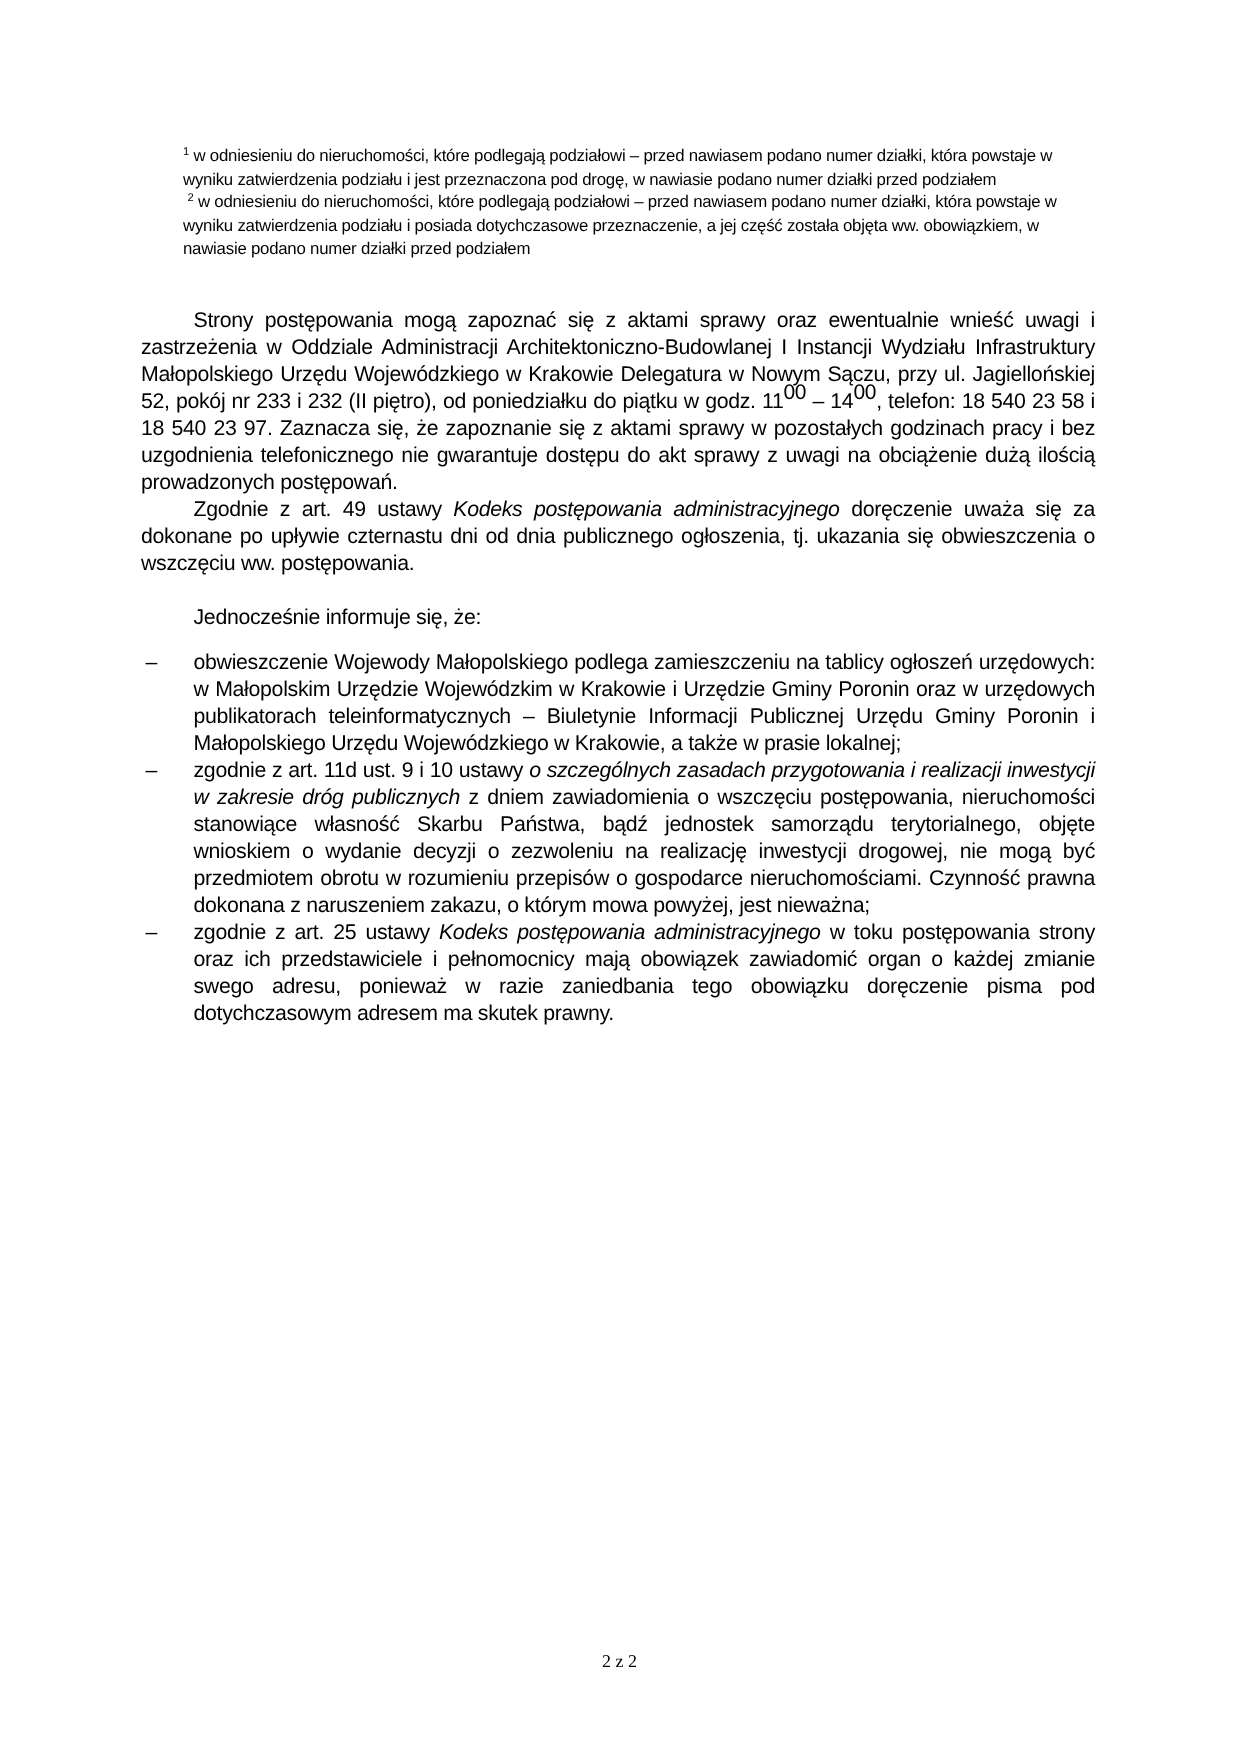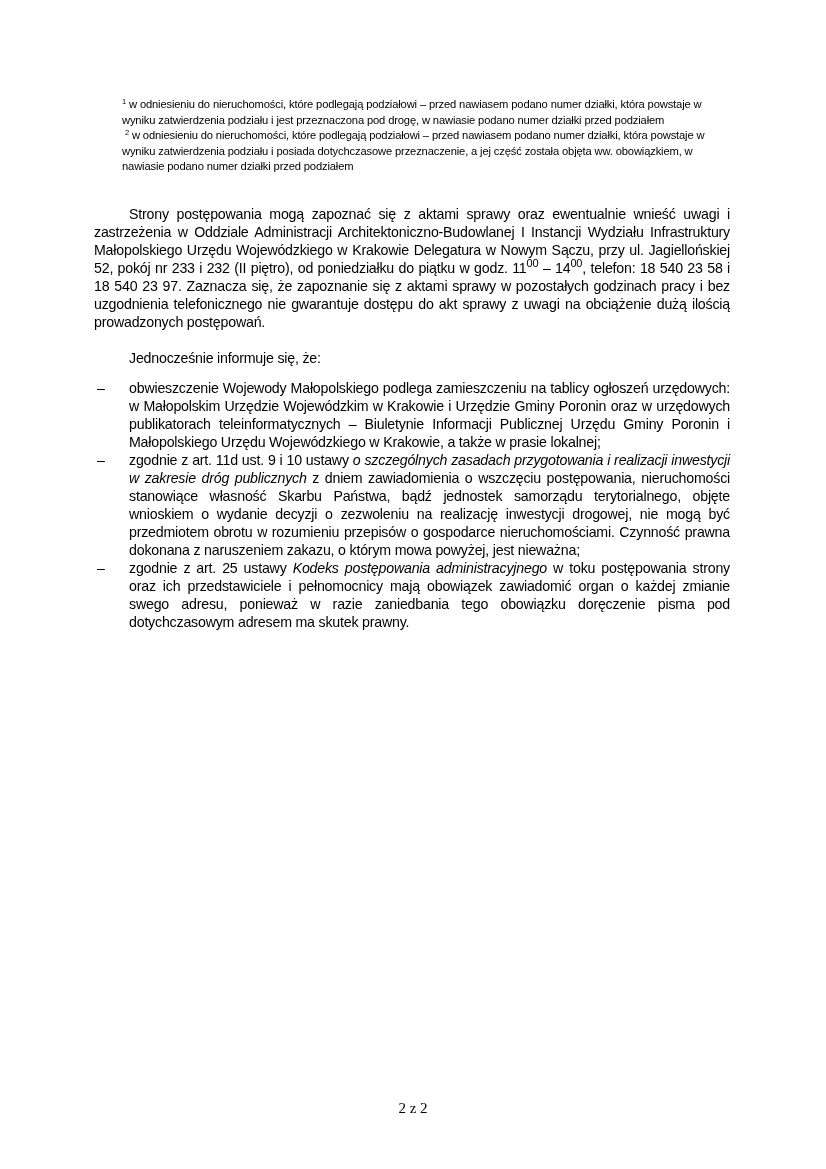--- a/index.html
+++ b/index.html
@@ -13,47 +13,48 @@
   }
   .footnote { margin: 0; }
   .footnote sup { font-size: 7.5px; line-height: 0; vertical-align: 4px; }
 
   .body-text {
     position: absolute; left: 94px; top: 205px; width: 636px;
     font-family: "Liberation Sans", sans-serif; font-size: 14.2px; line-height: 18px;
     letter-spacing: -0.2px; text-align: justify;
   }
   .para { margin: 0; text-indent: 35px; }
-  .para sup { font-size: 11px; line-height: 0; vertical-align: 6px; }
+  .para sup { font-size: 14px; line-height: 0; vertical-align: 6px; }
   .gap { height: 18px; }
   em { font-style: italic; }
 
   .intro { margin: 0 0 12px 35px; }
   ul.dash-list { list-style: none; margin: 0; padding: 0; }
   ul.dash-list li { position: relative; padding-left: 35px; margin: 0; }
   ul.dash-list li .dash { position: absolute; left: 3px; top: 0; }
 
   .page-number {
     position: absolute; left: 0; width: 826px; top: 1100px; text-align: center;
-    font-family: "Liberation Serif", serif; font-size: 15px;
+    font-family: "Liberation Serif", serif; font-size: 12px;
   }
 </style>
 </head>
 <body>
 
 <div class="page">
 
   <div class="footnotes">
     <p class="footnote"><sup>1</sup><span> w odniesieniu do nieruchomości, które podlegają podziałowi – przed nawiasem podano numer działki, która powstaje w wyniku zatwierdzenia podziału i jest przeznaczona pod drogę, w nawiasie podano numer działki przed podziałem</span></p>
     <p class="footnote">&nbsp;<sup>2</sup><span> w odniesieniu do nieruchomości, które podlegają podziałowi – przed nawiasem podano numer działki, która powstaje w wyniku zatwierdzenia podziału i posiada dotychczasowe przeznaczenie, a jej część została objęta ww. obowiązkiem, w nawiasie podano numer działki przed podziałem</span></p>
   </div>
 
   <div class="body-text">
     <p class="para"><span>Strony postępowania mogą zapoznać się z aktami sprawy oraz ewentualnie wnieść uwagi i zastrzeżenia w Oddziale Administracji Architektoniczno-Budowlanej I Instancji Wydziału Infrastruktury Małopolskiego Urzędu Wojewódzkiego w Krakowie Delegatura w Nowym Sączu, przy ul. Jagiellońskiej 52, pokój nr 233 i 232 (II piętro), od poniedziałku do piątku w godz. 11</span><sup>00</sup><span> – 14</span><sup>00</sup><span>, telefon: 18 540 23 58 i 18 540 23 97. Zaznacza się, że zapoznanie się z aktami sprawy w pozostałych godzinach pracy i bez uzgodnienia telefonicznego nie gwarantuje dostępu do akt sprawy z uwagi na obciążenie dużą ilością prowadzonych postępowań.</span></p>
 
+    <p class="para"><span>Zgodnie z art. 49 ustawy </span><em>Kodeks postępowania administracyjnego</em><span> doręczenie uważa się za dokonane po upływie czternastu dni od dnia publicznego ogłoszenia, tj. ukazania się obwieszczenia o wszczęciu ww. postępowania.</span></p>
 
     <div class="gap"></div>
 
     <p class="intro">Jednocześnie informuje się, że:</p>
 
     <ul class="dash-list">
       <li><span class="dash">–</span><span>obwieszczenie Wojewody Małopolskiego podlega zamieszczeniu na tablicy ogłoszeń urzędowych: w Małopolskim Urzędzie Wojewódzkim w Krakowie i Urzędzie Gminy Poronin oraz w urzędowych publikatorach teleinformatycznych – Biuletynie Informacji Publicznej Urzędu Gminy Poronin i Małopolskiego Urzędu Wojewódzkiego w Krakowie, a także w prasie lokalnej;</span><em></em><span></span></li>
       <li><span class="dash">–</span><span>zgodnie z art. 11d ust. 9 i 10 ustawy </span><em>o szczególnych zasadach przygotowania i realizacji inwestycji w zakresie dróg publicznych</em><span> z dniem zawiadomienia o wszczęciu postępowania, nieruchomości stanowiące własność Skarbu Państwa, bądź jednostek samorządu terytorialnego, objęte wnioskiem o wydanie decyzji o zezwoleniu na realizację inwestycji drogowej, nie mogą być przedmiotem obrotu w rozumieniu przepisów o gospodarce nieruchomościami. Czynność prawna dokonana z naruszeniem zakazu, o którym mowa powyżej, jest nieważna;</span></li>
       <li><span class="dash">–</span><span>zgodnie z art. 25 ustawy </span><em>Kodeks postępowania administracyjnego</em><span> w toku postępowania strony oraz ich przedstawiciele i pełnomocnicy mają obowiązek zawiadomić organ o każdej zmianie swego adresu, ponieważ w razie zaniedbania tego obowiązku doręczenie pisma pod dotychczasowym adresem ma skutek prawny.</span></li>
     </ul>

